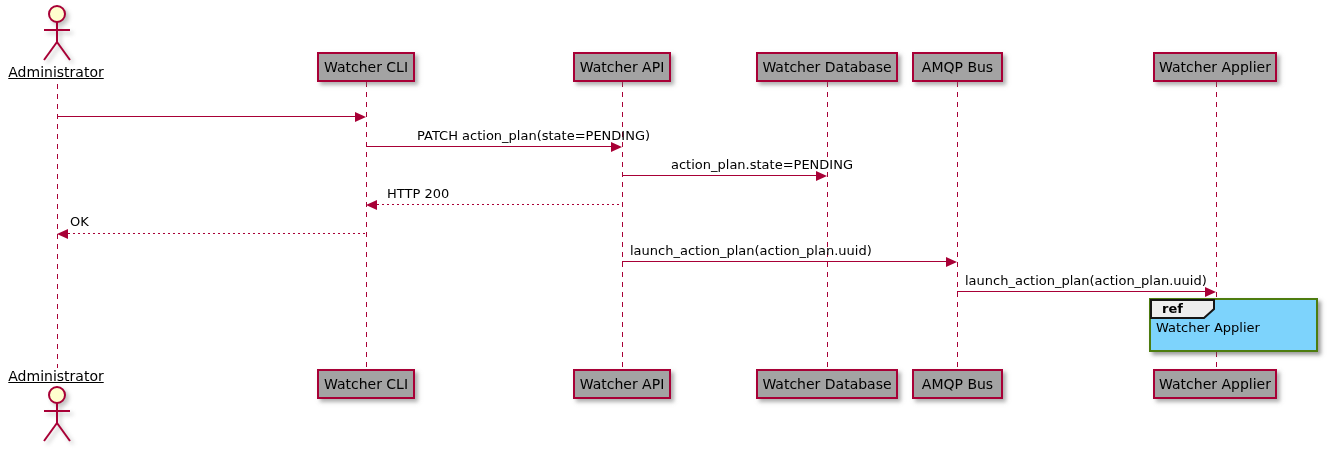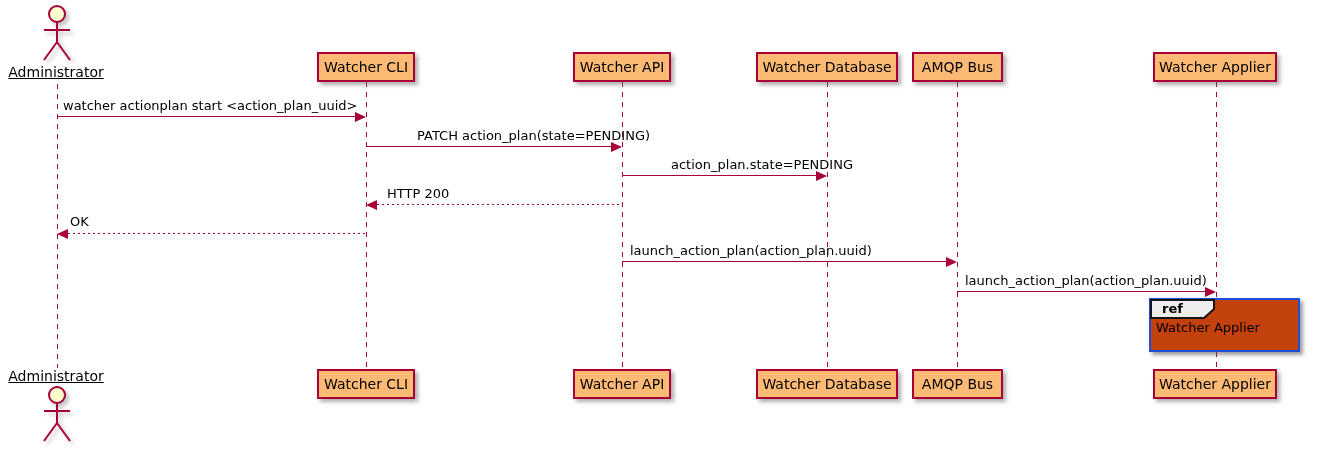--- a/index.html
+++ b/index.html
@@ -10,21 +10,21 @@
     font-family:"DejaVu Sans", sans-serif;
     color:#000000;
     overflow:hidden;
   }
   .lifeline{
     position:absolute;width:1px;
     background:repeating-linear-gradient(to bottom,#A80036 0 5px,transparent 5px 10px);
   }
   .pbox{
     position:absolute;height:30px;box-sizing:border-box;
-    background:#fdba74;border:2px solid #A80036;
+    background:#a3a3a3;border:2px solid #A80036;
     box-shadow:3px 3px 4px rgba(110,110,110,.55);
     display:flex;align-items:center;justify-content:center;
     font-size:14px;white-space:nowrap;
   }
   .msg-label{
     position:absolute;font-size:13px;white-space:nowrap;line-height:14px;
   }
   .mline-solid{position:absolute;height:0;border-top:1px solid #A80036;}
   .mline-dashed{
     position:absolute;height:1px;
@@ -38,22 +38,22 @@
   .arrow-l{
     position:absolute;width:0;height:0;
     border-top:5px solid transparent;border-bottom:5px solid transparent;
     border-right:11px solid #A80036;
   }
   .actor-label{
     position:absolute;width:112px;text-align:center;font-size:14px;line-height:16px;text-decoration:underline;
   }
   .actor-svg{position:absolute;filter:drop-shadow(3px 3px 2px rgba(120,120,120,.45));}
   #ref-box{
-    position:absolute;left:1149px;top:298px;width:151px;height:54px;box-sizing:border-box;
-    background:#c2410c;border:2px solid #1d4ed8;
+    position:absolute;left:1149px;top:298px;width:169px;height:54px;box-sizing:border-box;
+    background:#7dd3fc;border:2px solid #4d7c0f;
     box-shadow:3px 3px 4px rgba(90,90,90,.6);
   }
   #ref-pentagon{position:absolute;left:-1px;top:-1px;}
   #ref-keyword{
     position:absolute;left:11px;top:1px;font-size:13px;font-weight:bold;line-height:16px;
   }
   #ref-text{
     position:absolute;left:5px;top:19px;font-size:13px;line-height:17px;white-space:nowrap;
   }
 </style>
@@ -112,21 +112,20 @@
   <div class="pbox" style="left:756px;top:369px;width:142px;">
       <span>Watcher Database</span>
     </div>
   <div class="pbox" style="left:912px;top:369px;width:91px;">
       <span>AMQP Bus</span>
     </div>
   <div class="pbox" style="left:1153px;top:369px;width:124px;">
       <span>Watcher Applier</span>
     </div>
 
-  <div class="msg-label" style="left:63px;top:99px;">watcher actionplan start &lt;action_plan_uuid&gt;</div>
   <div class="mline-solid" style="left:57px;top:116px;width:299px;"></div>
   <div class="arrow-r" style="left:355px;top:112px;"></div>
 
   <div class="msg-label" style="left:375px;top:129px;margin-left:42px;">PATCH action_plan(state=PENDING)</div>
   <div class="mline-solid" style="left:366px;top:146px;width:245px;"></div>
   <div class="arrow-r" style="left:611px;top:142px;"></div>
 
   <div class="msg-label" style="left:631px;top:158px;margin-left:40px;">action_plan.state=PENDING</div>
   <div class="mline-solid" style="left:622px;top:175px;width:194px;"></div>
   <div class="arrow-r" style="left:816px;top:171px;"></div>

